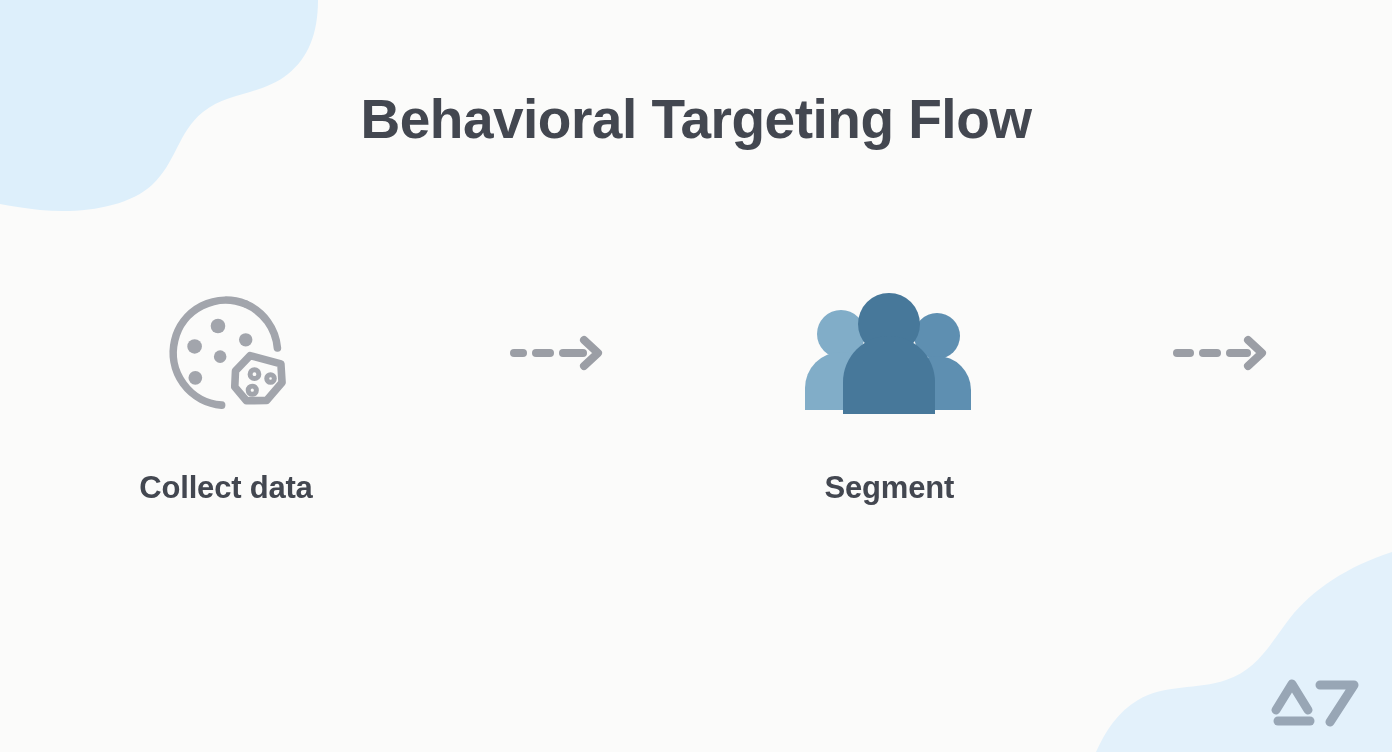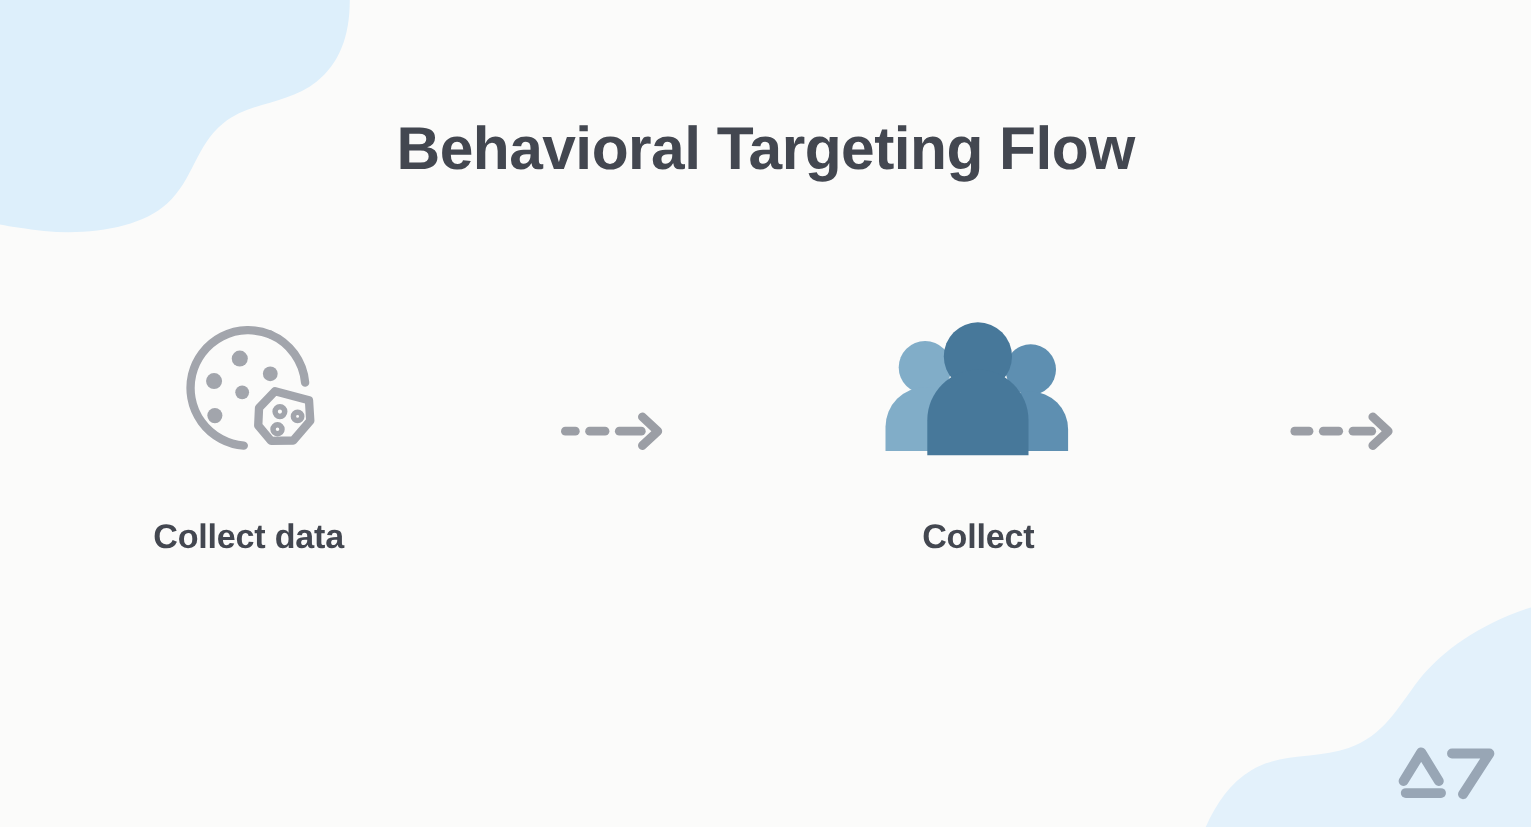--- a/index.html
+++ b/index.html
@@ -45,31 +45,30 @@
     position: absolute;
     top: 88px;
     left: 0;
     width: 1392px;
     text-align: center;
     font-size: 55px;
     font-weight: bold;
     color: #434750;
     letter-spacing: -0.5px;
     line-height: 1.15;
-    margin-top: 16px;
   }
 
   
   .flow {
     position: absolute;
     top: 278px;
     left: 96px;
     width: 1200px;
     display: flex;
-    align-items: center;
+    align-items: flex-start;
     justify-content: space-between;
   }
   .step {
     width: 260px;
     display: flex;
     flex-direction: column;
     align-items: center;
   }
   .step-icon {
     height: 150px;
@@ -178,21 +177,21 @@
             <circle cx="134" cy="44" r="23"></circle>
             <path d="M100 118 L100 98 A34 34 0 0 1 168 98 L168 118 Z"></path>
           </g>
 
           <g fill="#47789a">
             <circle cx="86" cy="32" r="31"></circle>
             <path d="M40 122 L40 90 A46 46 0 0 1 132 90 L132 122 Z"></path>
           </g>
         </svg>
       </div>
-      <div class="step-label">Collect</div>
+      <div class="step-label">Segment</div>
     </div>
 
     <div class="connector">
       <svg width="95" height="40" viewBox="0 0 95 40">
         <g stroke="#9b9ea5" stroke-width="8" stroke-linecap="round" fill="none">
           <line x1="4" y1="20" x2="17" y2="20"></line>
           <line x1="30" y1="20" x2="44" y2="20"></line>
           <line x1="57" y1="20" x2="74" y2="20"></line>
           <polyline points="75,7 89,20 75,33" stroke-linejoin="round"></polyline>
         </g>

